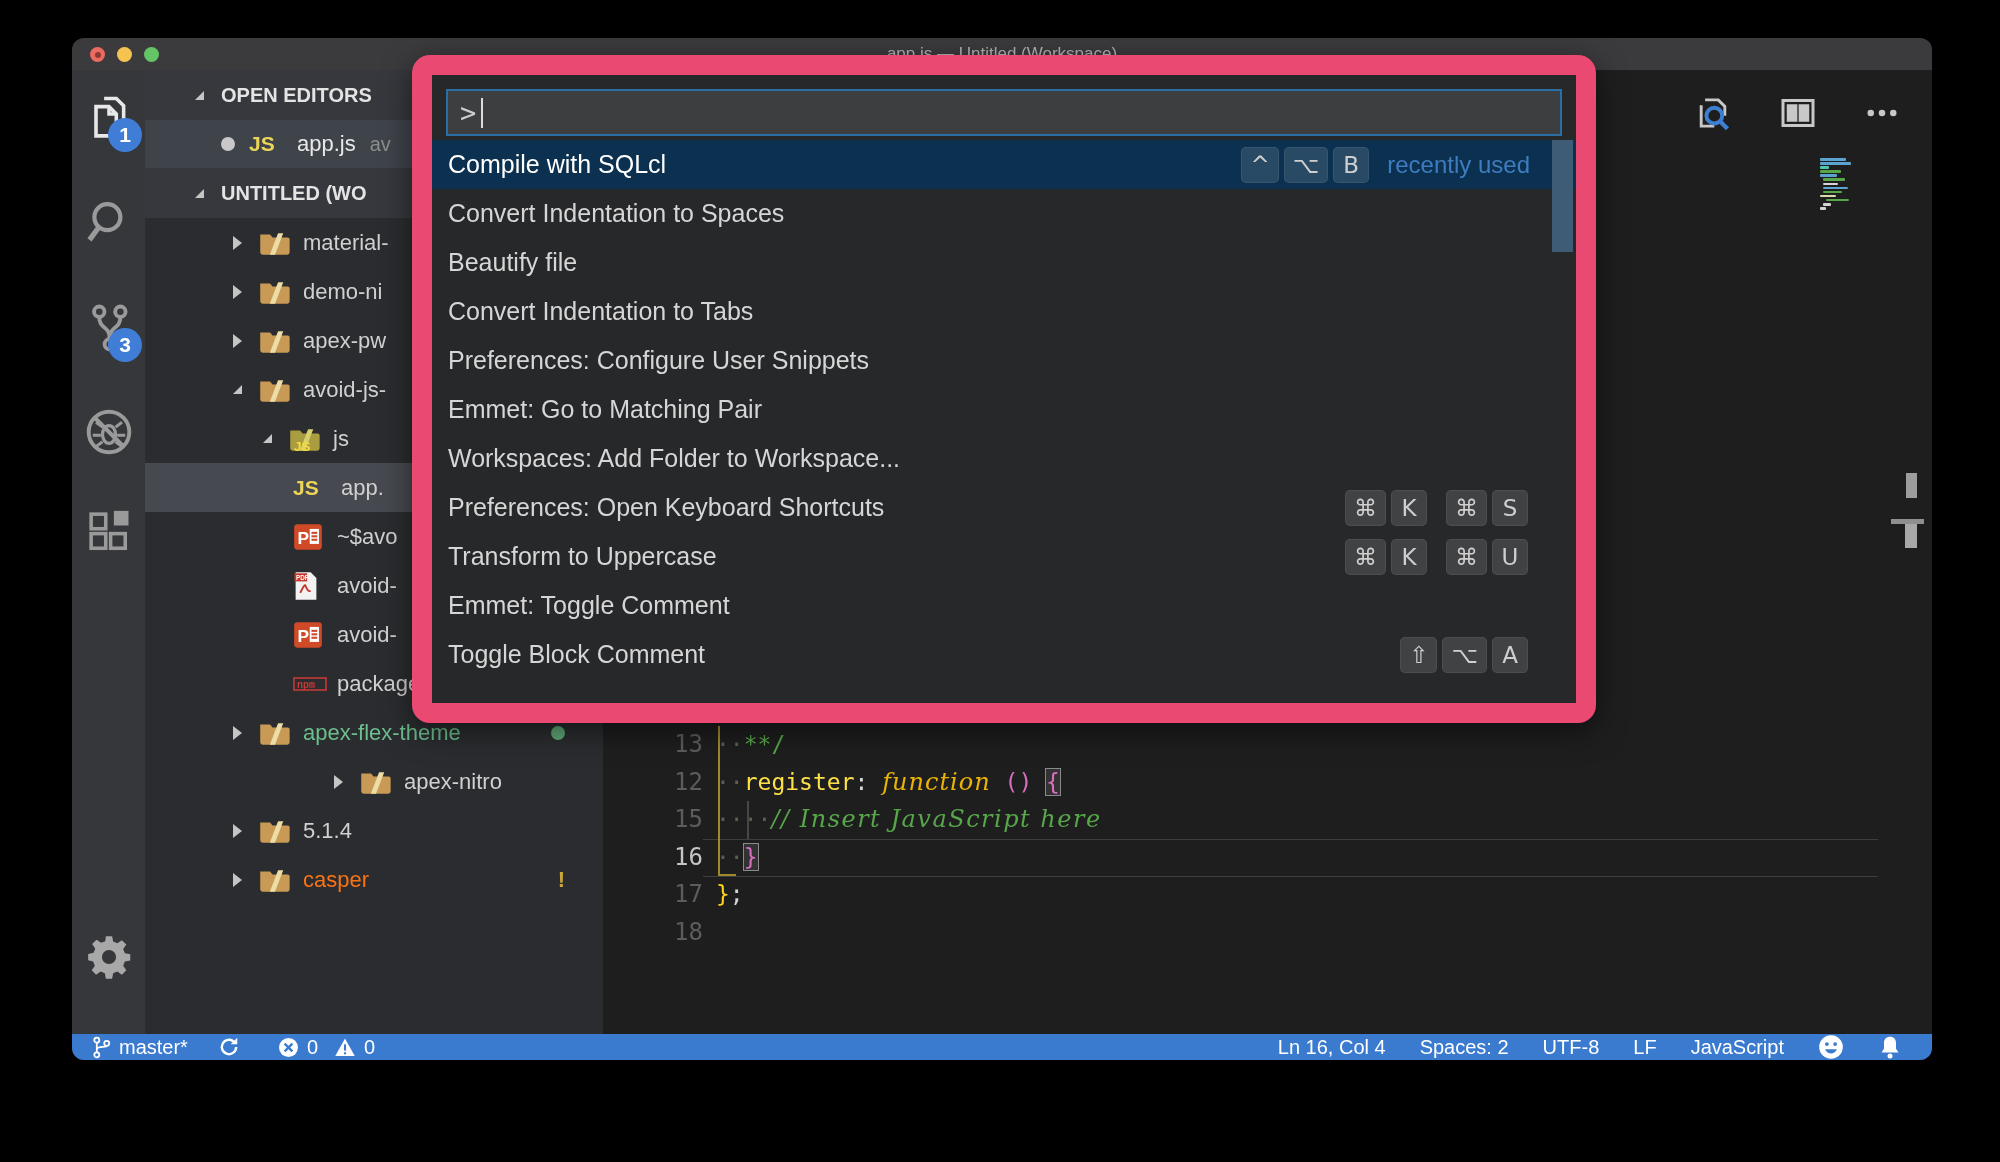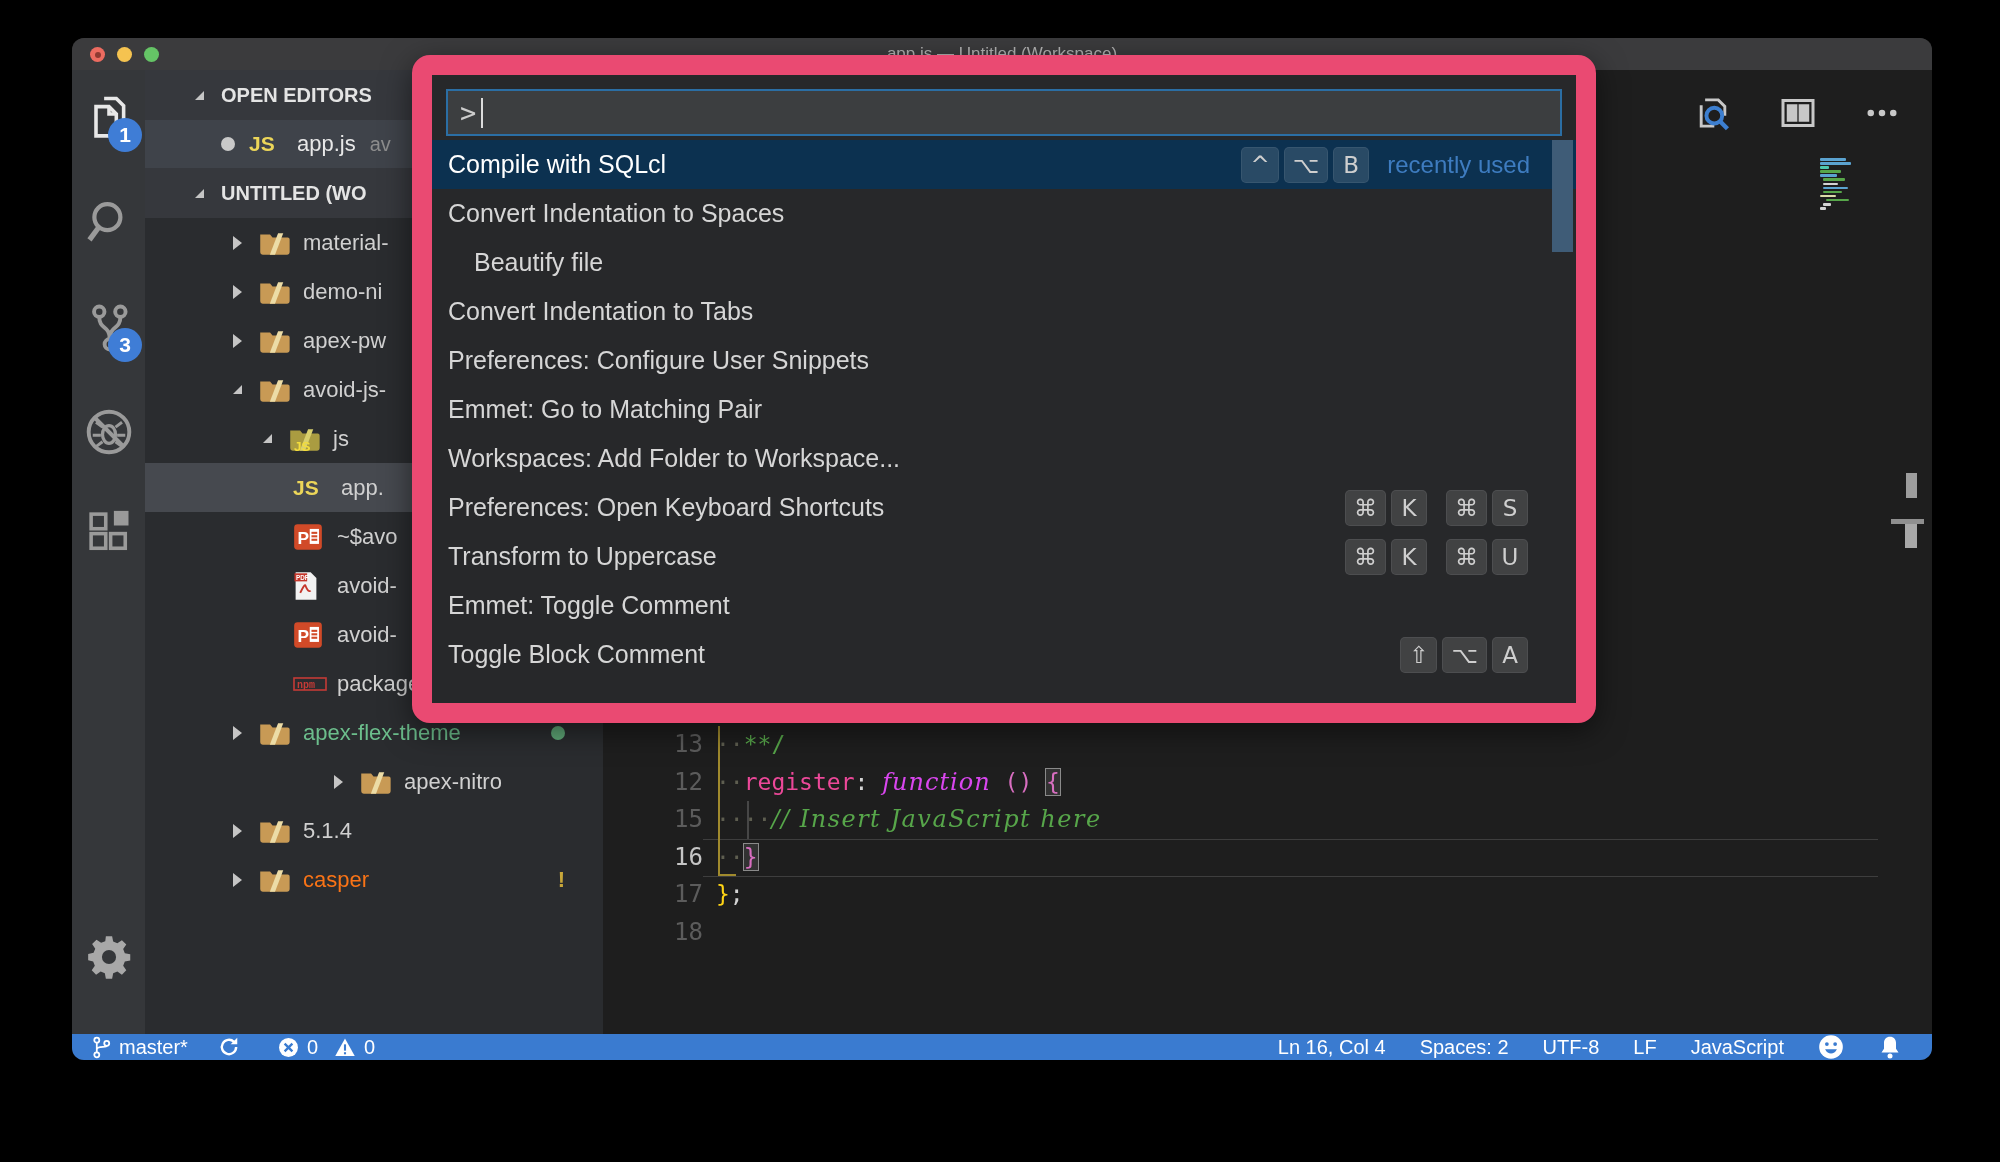--- a/index.html
+++ b/index.html
@@ -47,23 +47,23 @@
   .ov-mark{position:absolute;background:#9d9d9d;z-index:2}
   #code{position:absolute;left:0;top:656px;right:16px}
   .cline{height:37.5px;display:flex;align-items:center;font-family:"DejaVu Sans Mono",monospace;font-size:23px;line-height:37.5px}
   .gut{width:100px;text-align:right;color:#5c5c5c;font-size:24px;flex:0 0 auto}
   .gut.cur{color:#c5c5c5}
   .ccontent{padding-left:13px;white-space:pre}
   .tok{color:#d4d4d4}
   .tok.ws{color:#5e5e50}
   .tok.comment{color:#57a64a}
   .tok.comment-i{color:#57a64a;font-family:"DejaVu Serif",serif;font-style:italic;font-size:24px;letter-spacing:1.5px}
-  .tok.prop{color:#ec4899}
+  .tok.prop{color:#fde047}
   .tok.punc{color:#d4d4d4}
-  .tok.kw{color:#d946ef;font-family:"DejaVu Serif",serif;font-style:italic;font-size:24px;letter-spacing:1px}
+  .tok.kw{color:#eab308;font-family:"DejaVu Serif",serif;font-style:italic;font-size:24px;letter-spacing:1px}
   .tok.paren{color:#d86ec0}
   .tok.brace{color:#d86ec0;outline:1px solid #8a8a8a;background:rgba(110,110,110,.25)}
   .tok.gold{color:#ffd415}
   .guide{position:absolute;background:#a08a2d;z-index:1}
   .guide-gray{position:absolute;background:#474747;z-index:1}
   .cl-border{position:absolute;left:100px;right:38px;height:1px;background:#3e3e3e}
   
   #statusbar{height:26px;background:#3a7bd0;flex:0 0 auto;display:flex;align-items:center;color:#fff;font-size:20px;padding:0 30px 0 20px}
   .sb-item{display:flex;align-items:center;margin-right:30px;white-space:nowrap}
   .sb-item .si{margin-right:8px;display:flex;align-items:center}
@@ -490,21 +490,21 @@
           <span class="key">^</span>
           <span class="key">⌥</span>
           <span class="key">B</span>
         </span>
         <span class="pnote">recently used</span>
       </div>
       <div class="prow" style="padding-right: 48px;">
         <span class="plabel">Convert Indentation to Spaces</span>
         <span class="pspacer"></span>
       </div>
-      <div class="prow" style="padding-right: 48px; margin-left: 26px;">
+      <div class="prow" style="padding-right: 48px;">
         <span class="plabel">Beautify file</span>
         <span class="pspacer"></span>
       </div>
       <div class="prow" style="padding-right: 48px;">
         <span class="plabel">Convert Indentation to Tabs</span>
         <span class="pspacer"></span>
       </div>
       <div class="prow" style="padding-right: 48px;">
         <span class="plabel">Preferences: Configure User Snippets</span>
         <span class="pspacer"></span>

